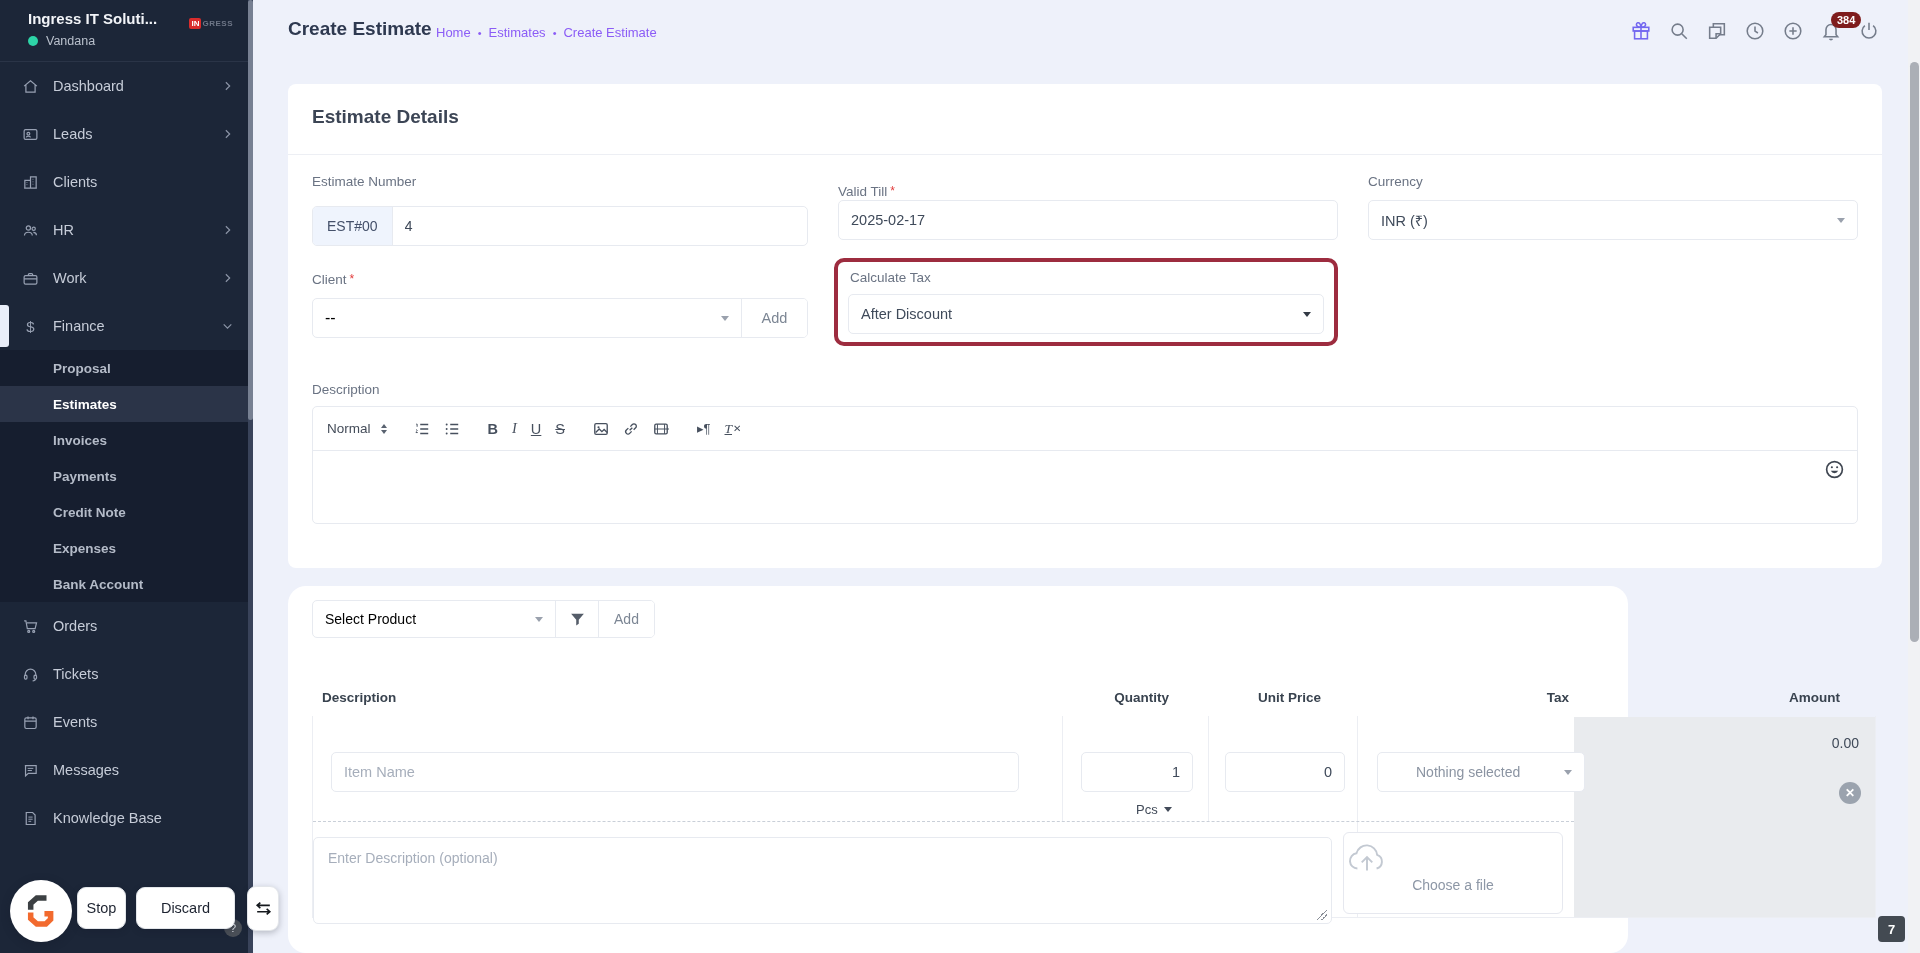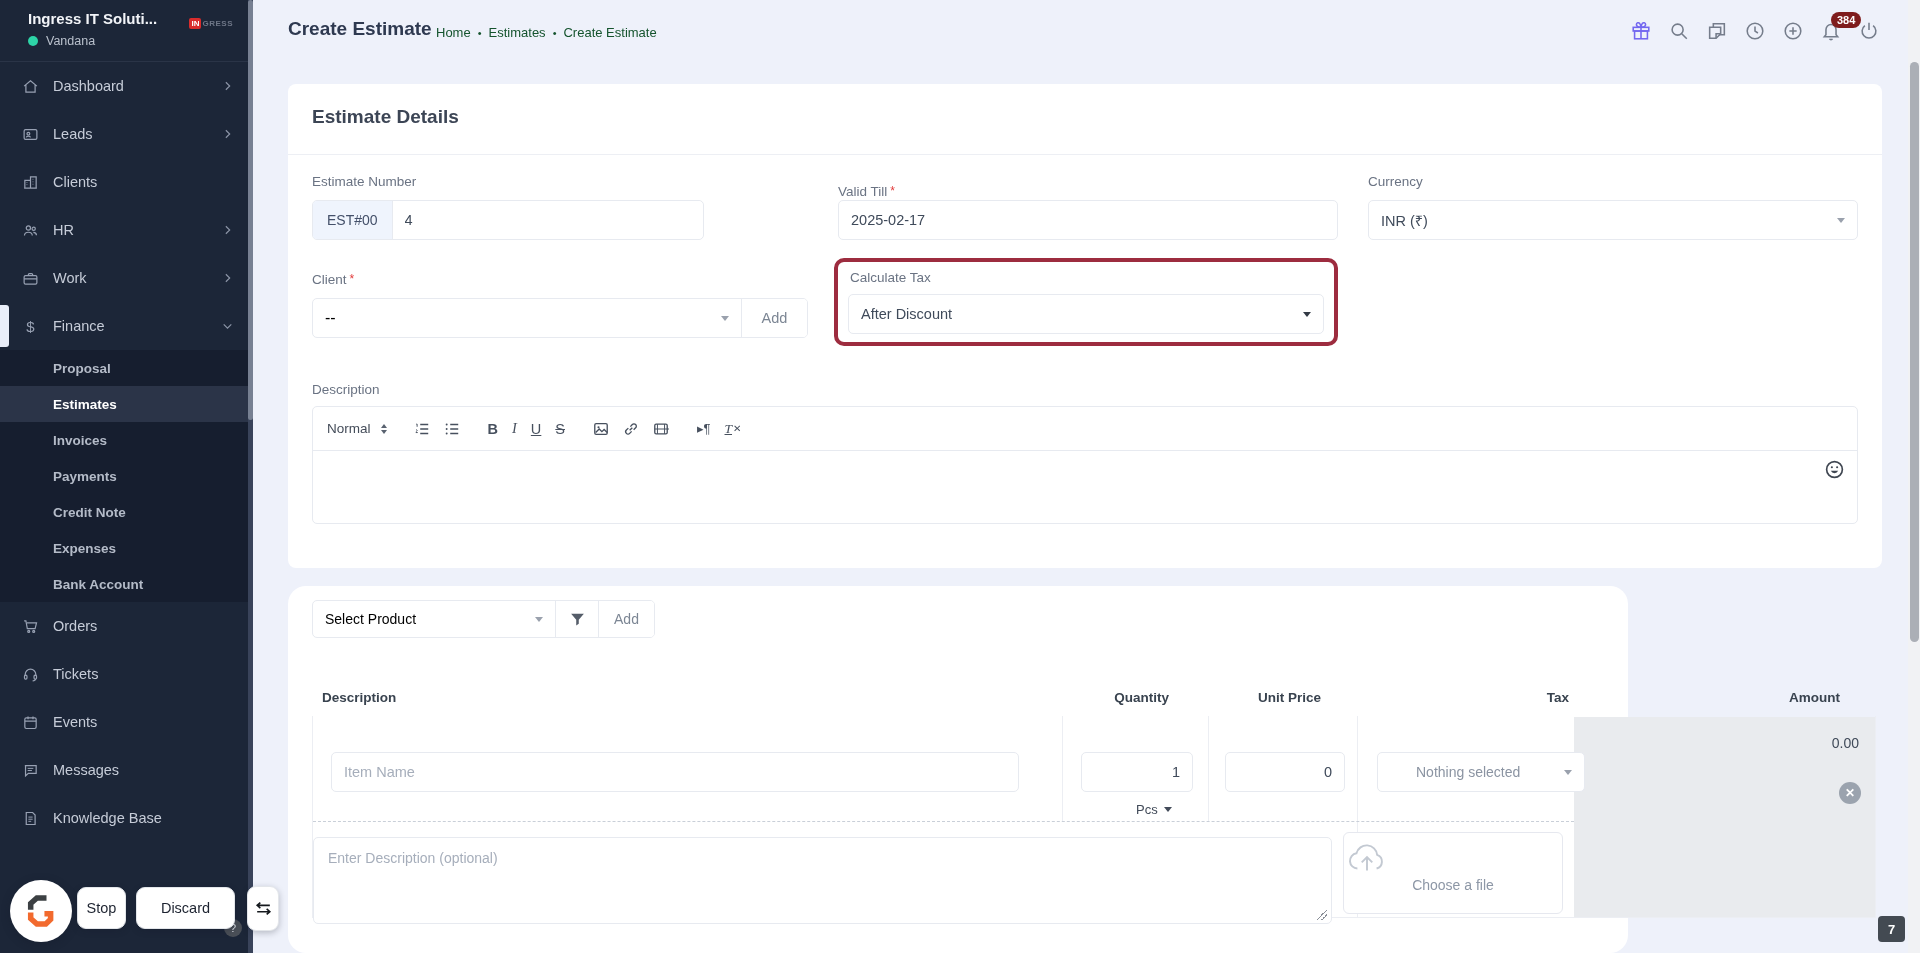--- a/index.html
+++ b/index.html
@@ -26,21 +26,21 @@
   .sb-sub { background:#161e2f; }
   .sb-subitem { height:36px; display:flex; align-items:center; padding-left:53px; cursor:pointer;font-weight:bold; }
   .sb-subitem .lbl { color:#b4bbc8; font-size:13.5px; }
   .sb-subitem.active { background:#2b3448; }
   .sb-subitem.active .lbl { color:#fff; }
   .dollar { font-size:15px; font-weight:400; }
 
   
   #topbar { position:absolute; left:253px; top:0; right:0; height:62px; background:#eef1fa; }
   #page-title { position:absolute; left:35px; top:18px; font-size:19px; font-weight:700; color:#2e3950; }
-  #breadcrumb { position:absolute; left:183px; top:25px; display:flex; align-items:center; font-size:13px; color:#14532d; }
+  #breadcrumb { position:absolute; left:183px; top:25px; display:flex; align-items:center; font-size:13px; color:#8b5cf6; }
   #breadcrumb span { margin-right:7px; }
   #breadcrumb .sep { font-size:11px; margin-right:7px; }
   #top-icons { position:absolute; right:40px; top:0; height:62px; display:flex; align-items:center; gap:16px; }
   .tico { width:22px; height:22px; color:#757d8b; position:relative; cursor:pointer; }
   .tico.purple { color:#7367f0; }
   .badge-384 { position:absolute; left:11px; top:-8px; background:#7f1d1d; color:#fff; font-size:11px; font-weight:700; padding:2px 6px; border-radius:8px; }
 
   
   .card { position:absolute; background:#fff; border-radius:8px; }
   #card1 { left:288px; top:84px; width:1594px; height:484px; }
@@ -348,21 +348,21 @@
         </svg>
       </span>
   </div>
 </div>
 
 <div class="card" id="card1">
   <div class="sec-title">Estimate Details</div>
   <div class="hr-line"></div>
 
   <div class="flabel" style="left:24px; top:90px;"><span>Estimate Number</span></div>
-  <div class="igroup" style="left:24px; top:116px; width:392px; height:40px;justify-content:flex-end;">
+  <div class="igroup" style="left:24px; top:122px; width:496px; height:40px;justify-content:flex-end;">
     <span class="prefix">EST#00</span>
     <input class="input" value="4" style="">
   </div>
 
   <div class="flabel" style="left:550px; top:100px;"><span>Valid Till</span><span class="req">*</span></div>
   <div class="sel" style="position:absolute; left:550px; top:116px; width:500px;">
     <span class="val">2025-02-17</span>
   </div>
 
   <div class="flabel" style="left:1080px; top:90px;"><span>Currency</span></div>

